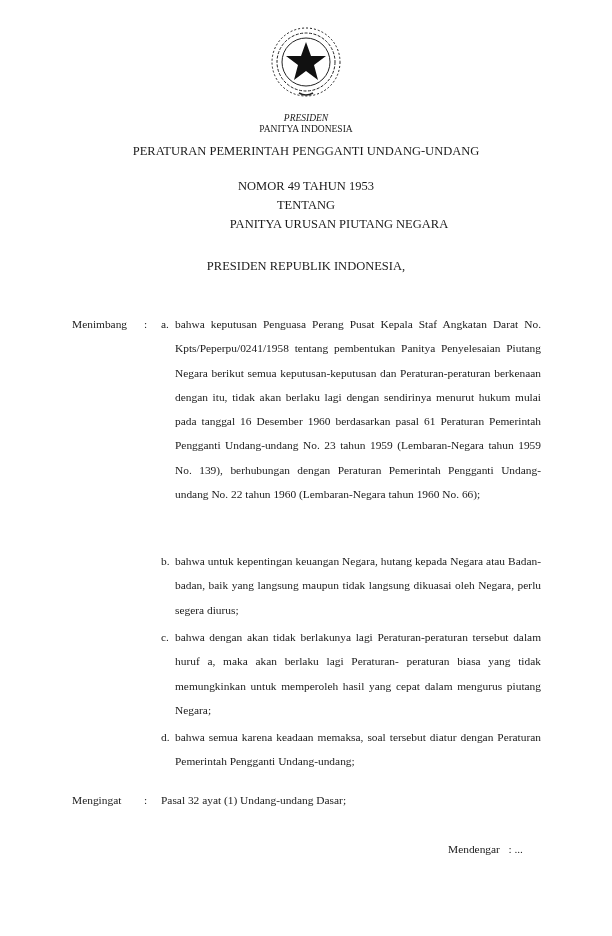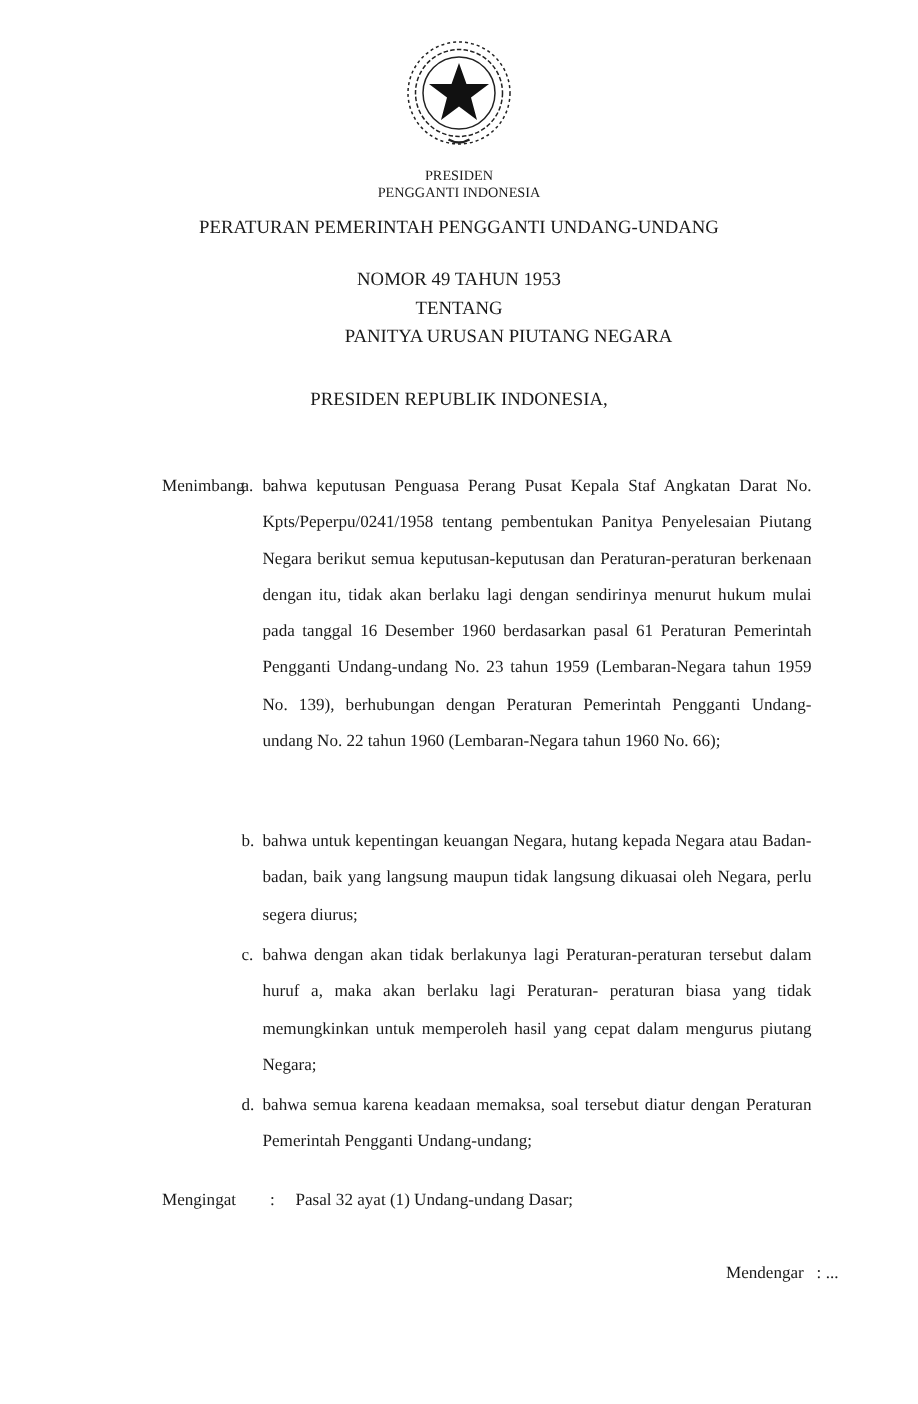--- a/index.html
+++ b/index.html
@@ -2,40 +2,40 @@
 <html><head>
 <meta charset="utf-8">
 <style>
   html, body { margin: 0; padding: 0; background: #ffffff; }
   body { width: 612px; height: 936px; position: relative; overflow: hidden;
          font-family: "Liberation Serif", "DejaVu Serif", serif; color: #1a1a1a; }
   .emblem { position: absolute; left: 269px; top: 25px; width: 74px; height: 74px; }
   .center { position: absolute; left: 0; width: 612px; text-align: center; }
   .small { font-size: 9.5px; line-height: 11px; }
   .title { font-size: 12.5px; line-height: 19px; }
-  .label { position: absolute; font-size: 11.4px; margin-left: 36px; }
+  .label { position: absolute; font-size: 11.4px; }
   .item { position: absolute; left: 161px; width: 380px; font-size: 11.4px; line-height: 24.3px; }
   .item .letter { position: absolute; left: 0; top: 0; }
   .item .body { margin-left: 14px; text-align: justify; }
 </style>
 </head>
 <body>
 
 <svg class="emblem" viewBox="0 0 74 74">
   <g fill="none" stroke="#222" stroke-width="1">
     <circle cx="37" cy="37" r="34" stroke-dasharray="2 2"></circle>
     <circle cx="37" cy="37" r="29" stroke-dasharray="3 1.5"></circle>
     <circle cx="37" cy="37" r="24"></circle>
   </g>
   <polygon fill="#111" points="37,17 42,31 57,31 45,40 49,55 37,46 25,55 29,40 17,31 32,31"></polygon>
   <path d="M30 68 Q37 72 44 68" stroke="#222" fill="none" stroke-width="1.5"></path>
 </svg>
 
-<div class="center small" style="top:113px;">PRESIDEN</div>
-<div class="center small" style="top:124px;">PENGGANTI INDONESIA</div>
+<div class="center small" style="top:113px;font-style:italic;">PRESIDEN</div>
+<div class="center small" style="top:124px;">PANITYA INDONESIA</div>
 
 <div class="center title" style="top:142px;">PERATURAN PEMERINTAH PENGGANTI UNDANG-UNDANG</div>
 <div class="center title" style="top:177px;">NOMOR 49 TAHUN 1953</div>
 <div class="center title" style="top:196px;">TENTANG</div>
 <div class="center title" style="top:215px;padding-left:33px;">PANITYA URUSAN PIUTANG NEGARA</div>
 <div class="center title" style="top:257px;">PRESIDEN REPUBLIK INDONESIA,</div>
 
 <div class="label" style="left:72px; top:318px;">Menimbang</div>
 <div class="label" style="left:144px; top:318px;">:</div>
 

